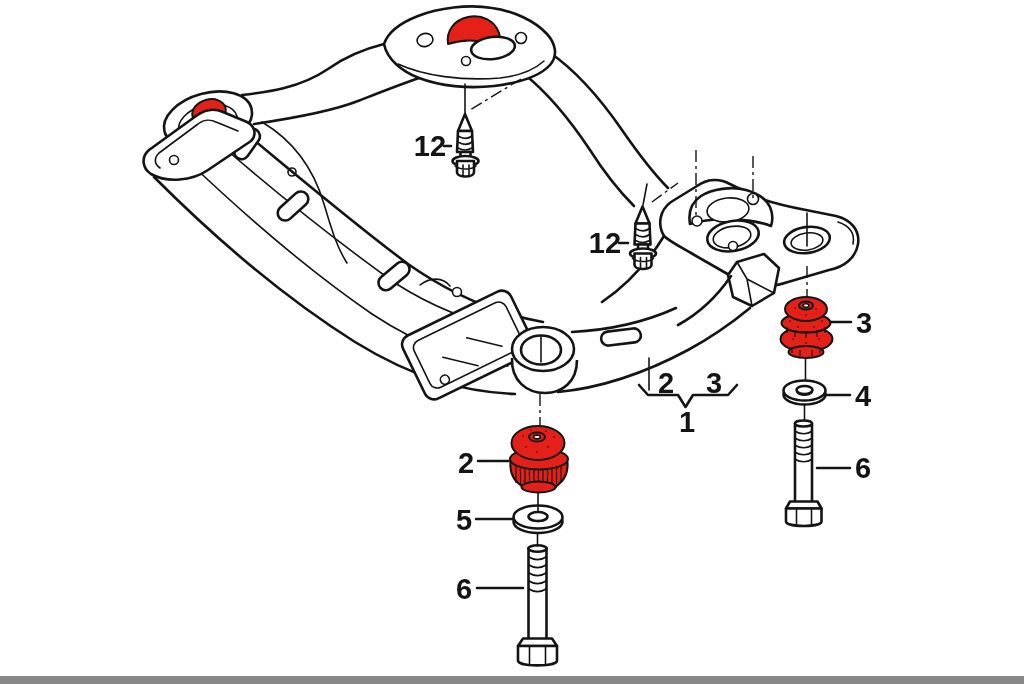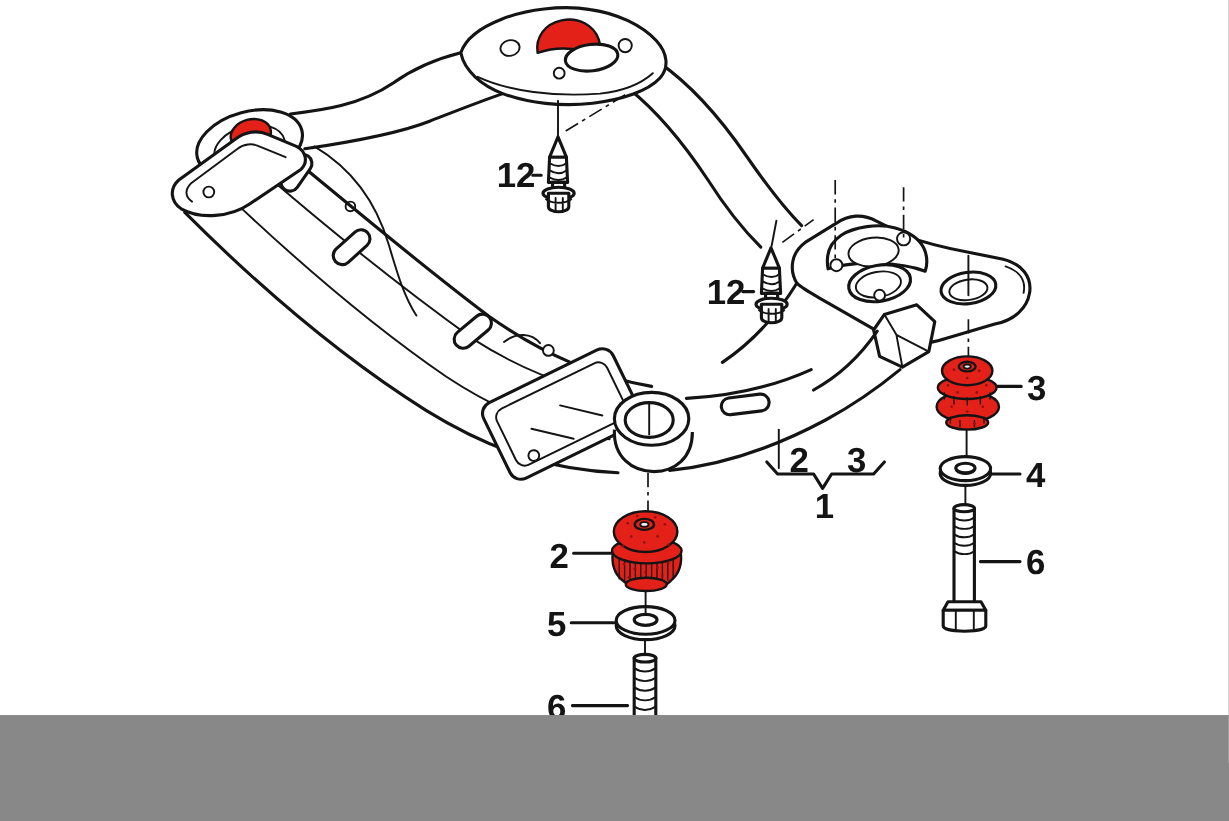--- a/index.html
+++ b/index.html
@@ -1,17 +1,17 @@
 <!DOCTYPE html>
 <html style="--highlight: #e32119; --line: #141414; --background: #ffffff; --stipple: #8c1210;"><head>
 <meta charset="utf-8">
 <style>
   :root { --highlight:#e32119; --line:#141414; --background:#ffffff; --stipple:#8c1210; }
   html,body{margin:0;padding:0;background:#888;}
-  .canvas{width:1024px;height:596px;background:var(--background);position:relative;overflow:hidden;}
+  .canvas{width:1024px;height:676px;background:var(--background);position:relative;overflow:hidden;}
   svg{display:block;}
   .ln   {fill:none;stroke:var(--line);stroke-width:2.6;stroke-linecap:round;stroke-linejoin:round;}
   .thin {fill:none;stroke:var(--line);stroke-width:1.6;stroke-linecap:round;stroke-linejoin:round;}
   .cl   {fill:none;stroke:var(--line);stroke-width:1.4;stroke-dasharray:12 4 3 4;}
   .w    {fill:#fff;stroke:var(--line);stroke-width:2.6;stroke-linejoin:round;}
   .wthin{fill:#fff;stroke:var(--line);stroke-width:1.6;stroke-linejoin:round;}
   .red  {fill:var(--highlight);stroke:var(--line);stroke-width:2;stroke-linejoin:round;}
   .rib  {fill:none;stroke:var(--line);stroke-width:1.1;}
   .dot  {fill:var(--stipple);stroke:none;}
   .lbl  {font-family:"Liberation Sans",sans-serif;font-weight:700;font-size:29px;fill:var(--line);text-anchor:middle;cursor:pointer;}

